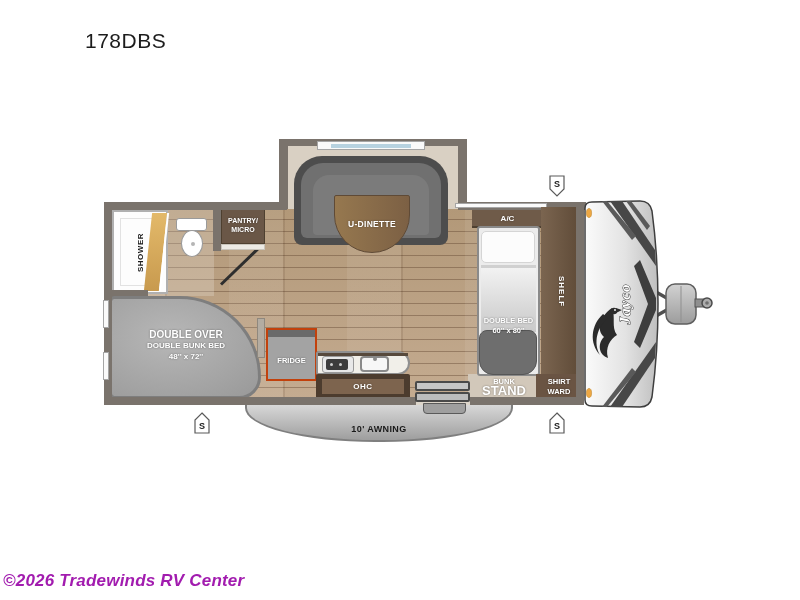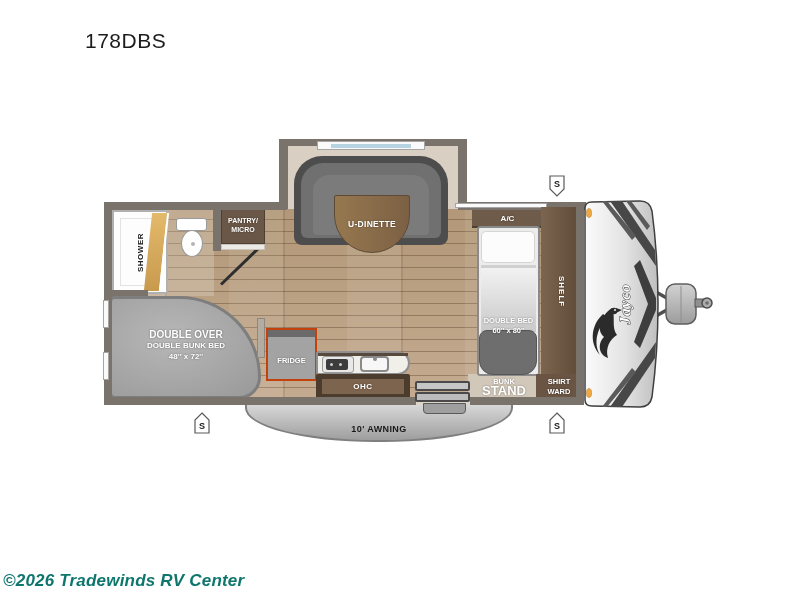--- a/index.html
+++ b/index.html
@@ -11,21 +11,21 @@
   .dlbl{color:#1a1a1a;font-weight:700;text-align:center;}
   .flexc{display:flex;align-items:center;justify-content:center;flex-direction:column;}
   #floor-main{
     background-color:#b89e84;
     background-image:
       repeating-linear-gradient(90deg, rgba(255,255,255,.07) 0 54px, rgba(60,35,20,.12) 54px 56px, rgba(0,0,0,0) 56px 118px),
       repeating-linear-gradient(0deg, rgba(0,0,0,0) 0 11px, rgba(84,56,36,.38) 11px 12px),
       linear-gradient(0deg,#c4ab90,#b29878);
   }
   #title{font-size:21px;color:#1c1c1c;letter-spacing:.5px;}
-  #watermark{font-size:17px;font-weight:700;font-style:italic;color:#0f766e;letter-spacing:.2px;}
+  #watermark{font-size:17px;font-weight:700;font-style:italic;color:#a21caf;letter-spacing:.2px;}
   .winseg{background:#fafafa;box-shadow:inset 0 0 0 1px #a5a5a5;}
 </style>
 </head>
 <body>
 
 <div id="canvas">
 
   <div id="title" class="abs" style="left:85px;top:29px;">178DBS</div>
 
   <div id="floor-main" class="abs" style="left:111px;top:208px;width:467px;height:191px;"></div>

